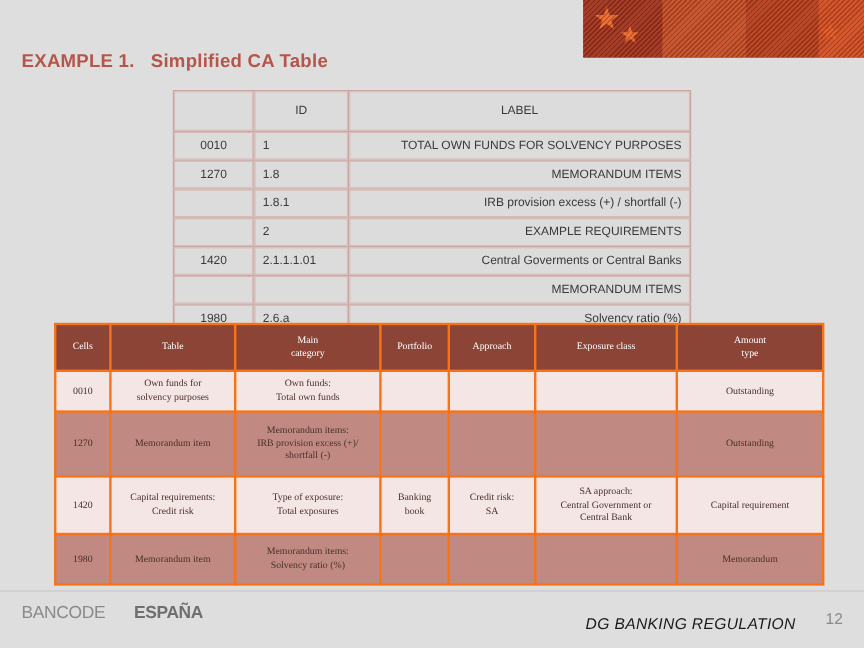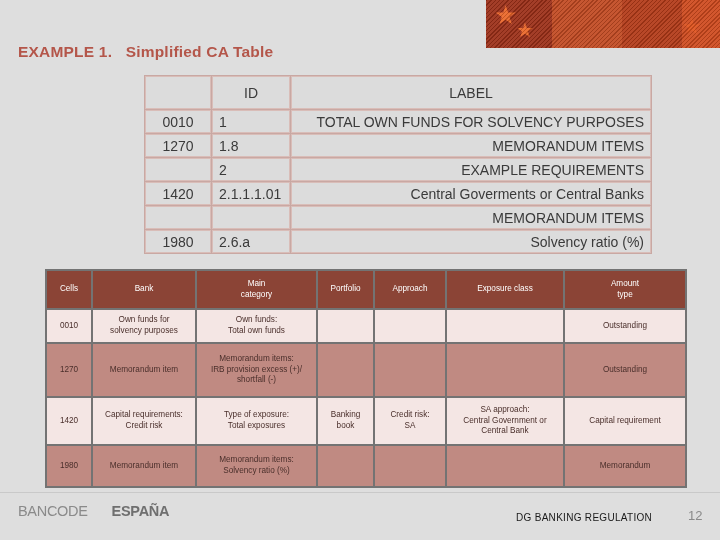--- a/index.html
+++ b/index.html
@@ -64,25 +64,25 @@
     letter-spacing: 0.2px;
     white-space: pre;
     margin-top: 19px;
   }
 
   
   .table-top {
     position: absolute;
     left: 144px;
     top: 75px;
-    width: 508px;
+    width: 432px;
     border-collapse: separate;
     border-spacing: 1px;
     background: #c9a8a3;
-    font-size: 14px;
+    font-size: 10px;
     color: #3a3a3a;
   }
   .table-top td, .table-top th {
     background: #dcdcdc;
     border: 1px solid #d9bdb8;
     height: 23px;
     padding: 0 6px;
     font-weight: normal;
     vertical-align: middle;
   }
@@ -94,24 +94,25 @@
   .table-top thead .c-label { text-align: center; }
 
   
   .table-bot {
     position: absolute;
     left: 45px;
     top: 269px;
     width: 630px;
     border-collapse: separate;
     border-spacing: 2px;
-    background: #737373;
+    background: #f97316;
     font-size: 8.2px;
     color: #4a2f2b;
     table-layout: fixed;
+    font-family: Liberation Serif, serif;
   }
   .table-bot th {
     background: #8b4436;
     color: #ffffff;
     height: 37px;
     font-weight: normal;
     text-align: center;
     vertical-align: middle;
     padding: 0 3px;
     line-height: 1.25;
@@ -161,25 +162,26 @@
   .logo-main b { color: #6f6f6f; font-weight: bold; padding-left: 24px; }
   .logo-sub {
     font-size: 8px;
     color: #b0b0b0;
     margin-top: 20px;
     margin-left: 64px;
     letter-spacing: 0.4px;
   }
   .footer-dept {
     position: absolute;
-    left: 516px;
+    left: 488px;
     top: 512px;
-    font-size: 10px;
+    font-size: 13px;
     color: #1a1a1a;
     letter-spacing: 0.3px;
+    font-style: italic;
   }
   .footer-page {
     position: absolute;
     left: 688px;
     top: 508px;
     font-size: 13px;
     color: #8a8a8a;
   }
 </style>
 </head>
@@ -209,20 +211,25 @@
   <tbody id="top-body">
       <tr>
         <td class="c-code">0010</td>
         <td class="c-id">1</td>
         <td class="c-label">TOTAL OWN FUNDS FOR SOLVENCY PURPOSES</td>
       </tr>
       <tr>
         <td class="c-code">1270</td>
         <td class="c-id">1.8</td>
         <td class="c-label">MEMORANDUM ITEMS</td>
+      </tr>
+      <tr>
+        <td class="c-code"></td>
+        <td class="c-id">1.8.1</td>
+        <td class="c-label">IRB provision excess (+) / shortfall (-)</td>
       </tr>
       <tr>
         <td class="c-code"></td>
         <td class="c-id">2</td>
         <td class="c-label">EXAMPLE REQUIREMENTS</td>
       </tr>
       <tr>
         <td class="c-code">1420</td>
         <td class="c-id">2.1.1.1.01</td>
         <td class="c-label">Central Goverments or Central Banks</td>
@@ -246,21 +253,21 @@
       <col class="col-base">
       <col class="col-main">
     <col class="col-portf">
       <col class="col-appr">
       <col class="col-expo">
       <col class="col-amount">
   </colgroup>
   <thead>
     <tr>
       <th>Cells</th>
-      <th>Bank</th>
+      <th>Table</th>
       <th>Main<br>category</th>
       <th>Portfolio</th>
       <th>Approach</th>
       <th>Exposure class</th>
       <th>Amount<br>type</th>
     </tr>
   </thead>
   <tbody id="bot-body">
       <tr class="light r0010">
         <td>0010</td>

